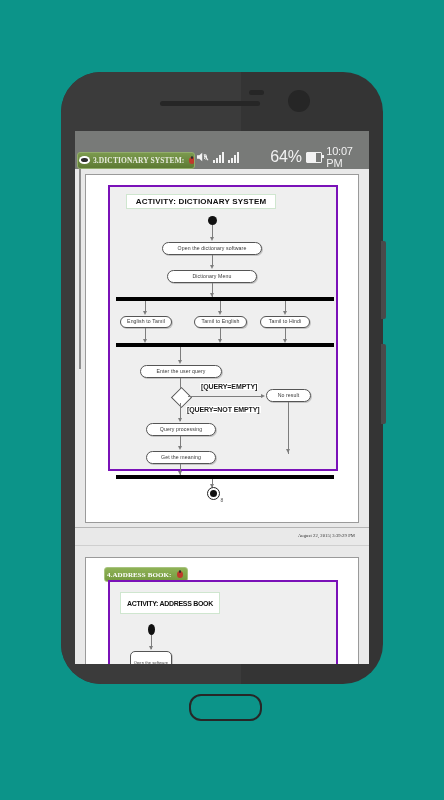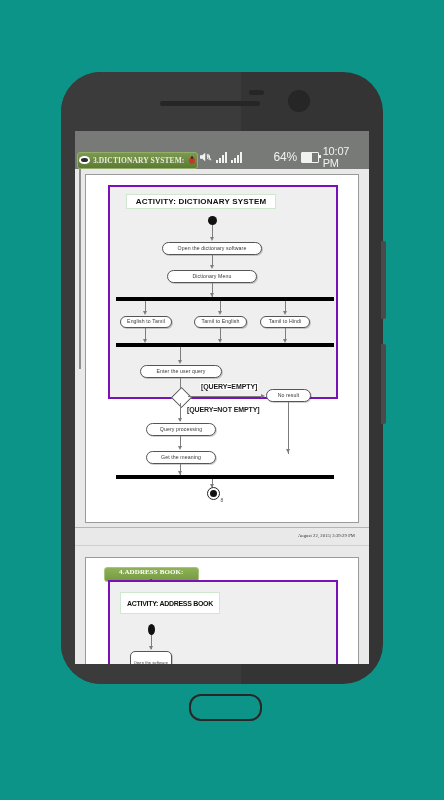--- a/index.html
+++ b/index.html
@@ -85,21 +85,21 @@
     background:#2d2d2d;border-radius:50%;
   }
   .sb-right{margin-left:auto;display:flex;align-items:center;gap:4px;color:#f2f2f2;}
   .mute-ico{width:14px;height:14px;position:relative;display:block;}
   .sig{display:flex;align-items:flex-end;gap:1px;height:11px;}
   .sig i{display:block;width:2px;background:#f2f2f2;}
   .sig i:nth-child(1){height:3px;}
   .sig i:nth-child(2){height:5px;}
   .sig i:nth-child(3){height:8px;}
   .sig i:nth-child(4){height:11px;}
-  .batt-pct{font-size:12px;letter-spacing:-.2px;margin-left:27px;}
+  .batt-pct{font-size:16px;letter-spacing:-.2px;margin-left:27px;}
   .batt{
     width:17px;height:9px;border:1.5px solid #f2f2f2;border-radius:1px;
     position:relative;display:inline-block;
   }
   .batt:after{
     content:"";position:absolute;right:-3px;top:2px;width:2px;height:3px;background:#f2f2f2;
   }
   .batt span{display:block;height:100%;background:#f2f2f2;width:64%;}
   .clock{font-size:11px;letter-spacing:-.2px;}
 
@@ -111,21 +111,21 @@
   .page{
     position:absolute;left:10px;width:274px;background:#ffffff;
     border:1px solid #9a9a9a;box-sizing:border-box;
   }
   .page.p1{top:5px;height:349px;}
   .page.p2{top:388px;height:160px;}
 
   .diagram-box{
     position:absolute;background:#efefef;border:2px solid #7a11b8;box-sizing:border-box;
   }
-  .d1{left:22px;top:10px;width:230px;height:214px;}
+  .d1{left:22px;top:10px;width:230px;height:286px;}
   .d2{left:22px;top:22px;width:230px;height:140px;}
 
   .act-title{
     position:absolute;background:#ffffff;border:1px solid #cfe6cf;
     font-weight:bold;text-align:center;box-sizing:border-box;
     color:#101010;
   }
   .d1 .act-title{left:16px;top:7px;width:150px;height:15px;line-height:14px;font-size:8px;letter-spacing:.2px;}
   .d2 .act-title{left:10px;top:10px;width:100px;height:22px;line-height:21px;font-size:7px;letter-spacing:-.3px;}
 
@@ -181,21 +181,21 @@
   .meta-date{
     position:absolute;right:14px;top:364px;font-size:4.6px;color:#2f2f2f;
     font-family:"Liberation Serif", serif;letter-spacing:.1px;
   }
   .meta-line2{
     position:absolute;left:0;top:376px;width:100%;height:1px;background:#cfcfcf;
   }
   .sec-badge{
     position:absolute;left:18px;top:9px;display:flex;align-items:center;gap:3px;
     background:linear-gradient(to bottom,#8fb257,#74993e);
-    border:1px solid #a8c47f;border-radius:3px;height:13px;padding:0 14px;flex-direction:column;
+    border:1px solid #a8c47f;border-radius:3px;height:13px;padding:0 2px;
   }
   .sec-badge .t{
     color:#ffffff;font-size:7px;font-weight:bold;
     font-family:"Liberation Serif", serif;letter-spacing:.1px;white-space:nowrap;
   }
 </style>
 </head>
 <body>
 
 <div class="stage">

